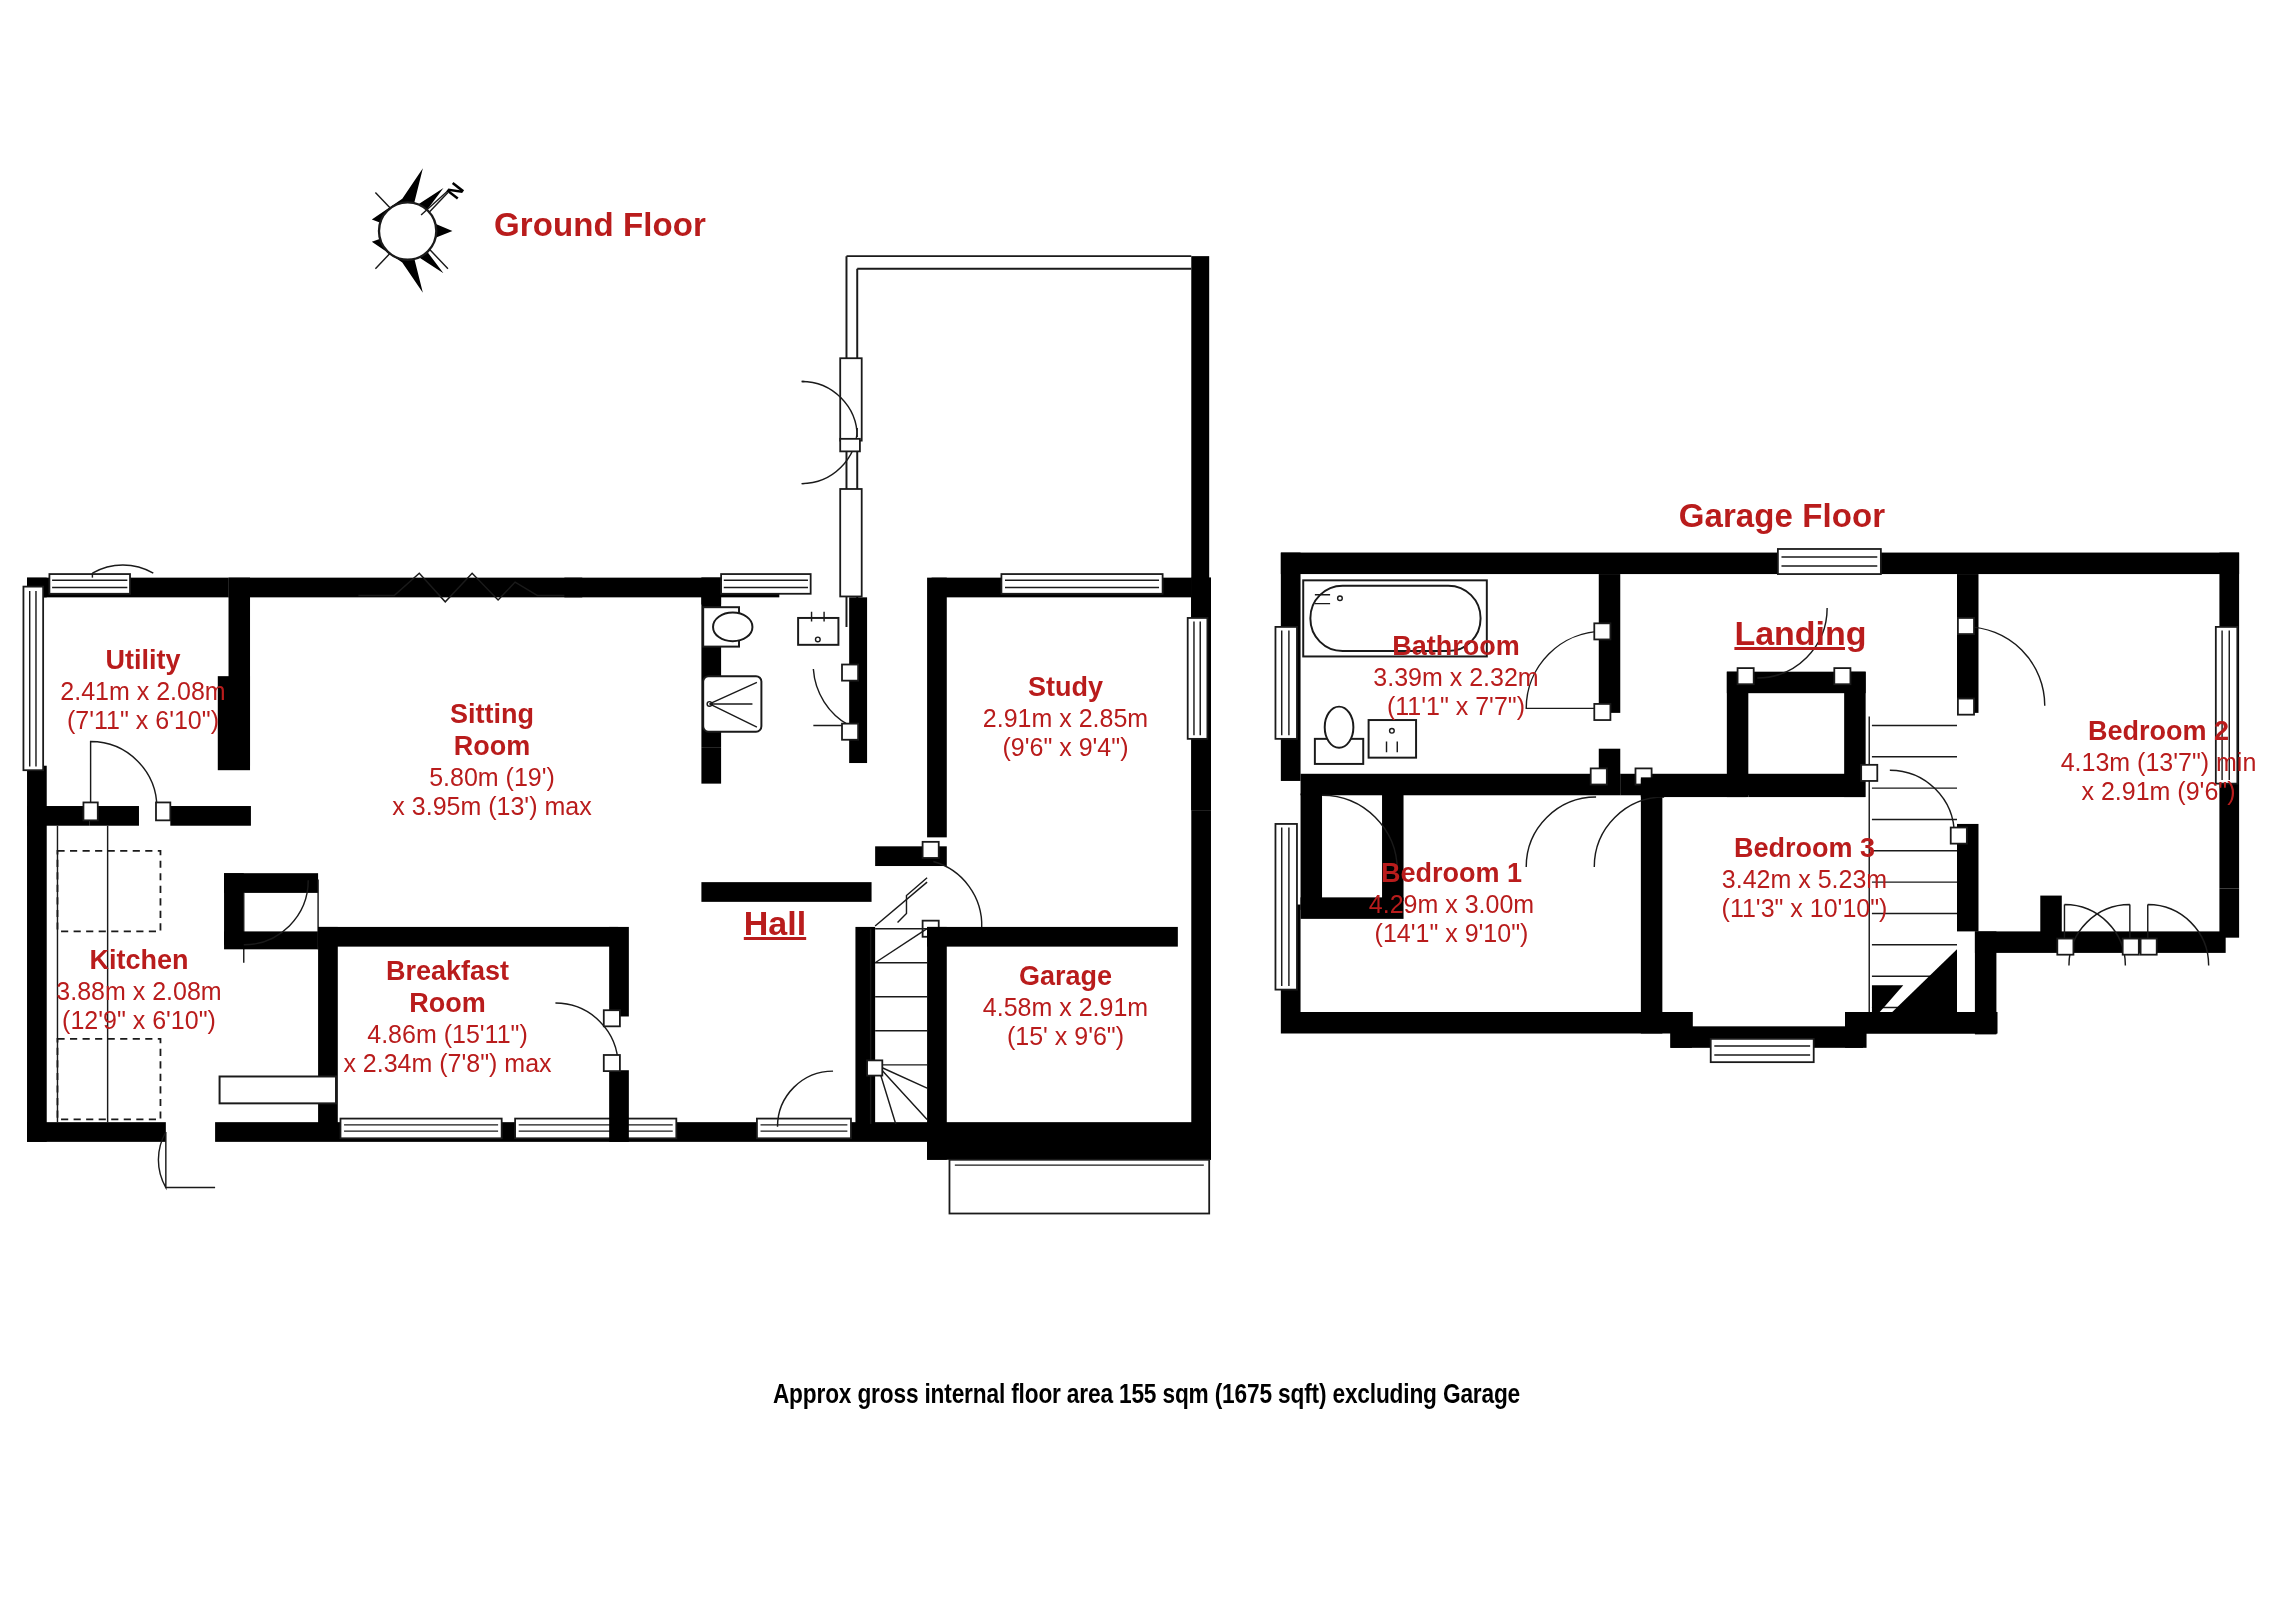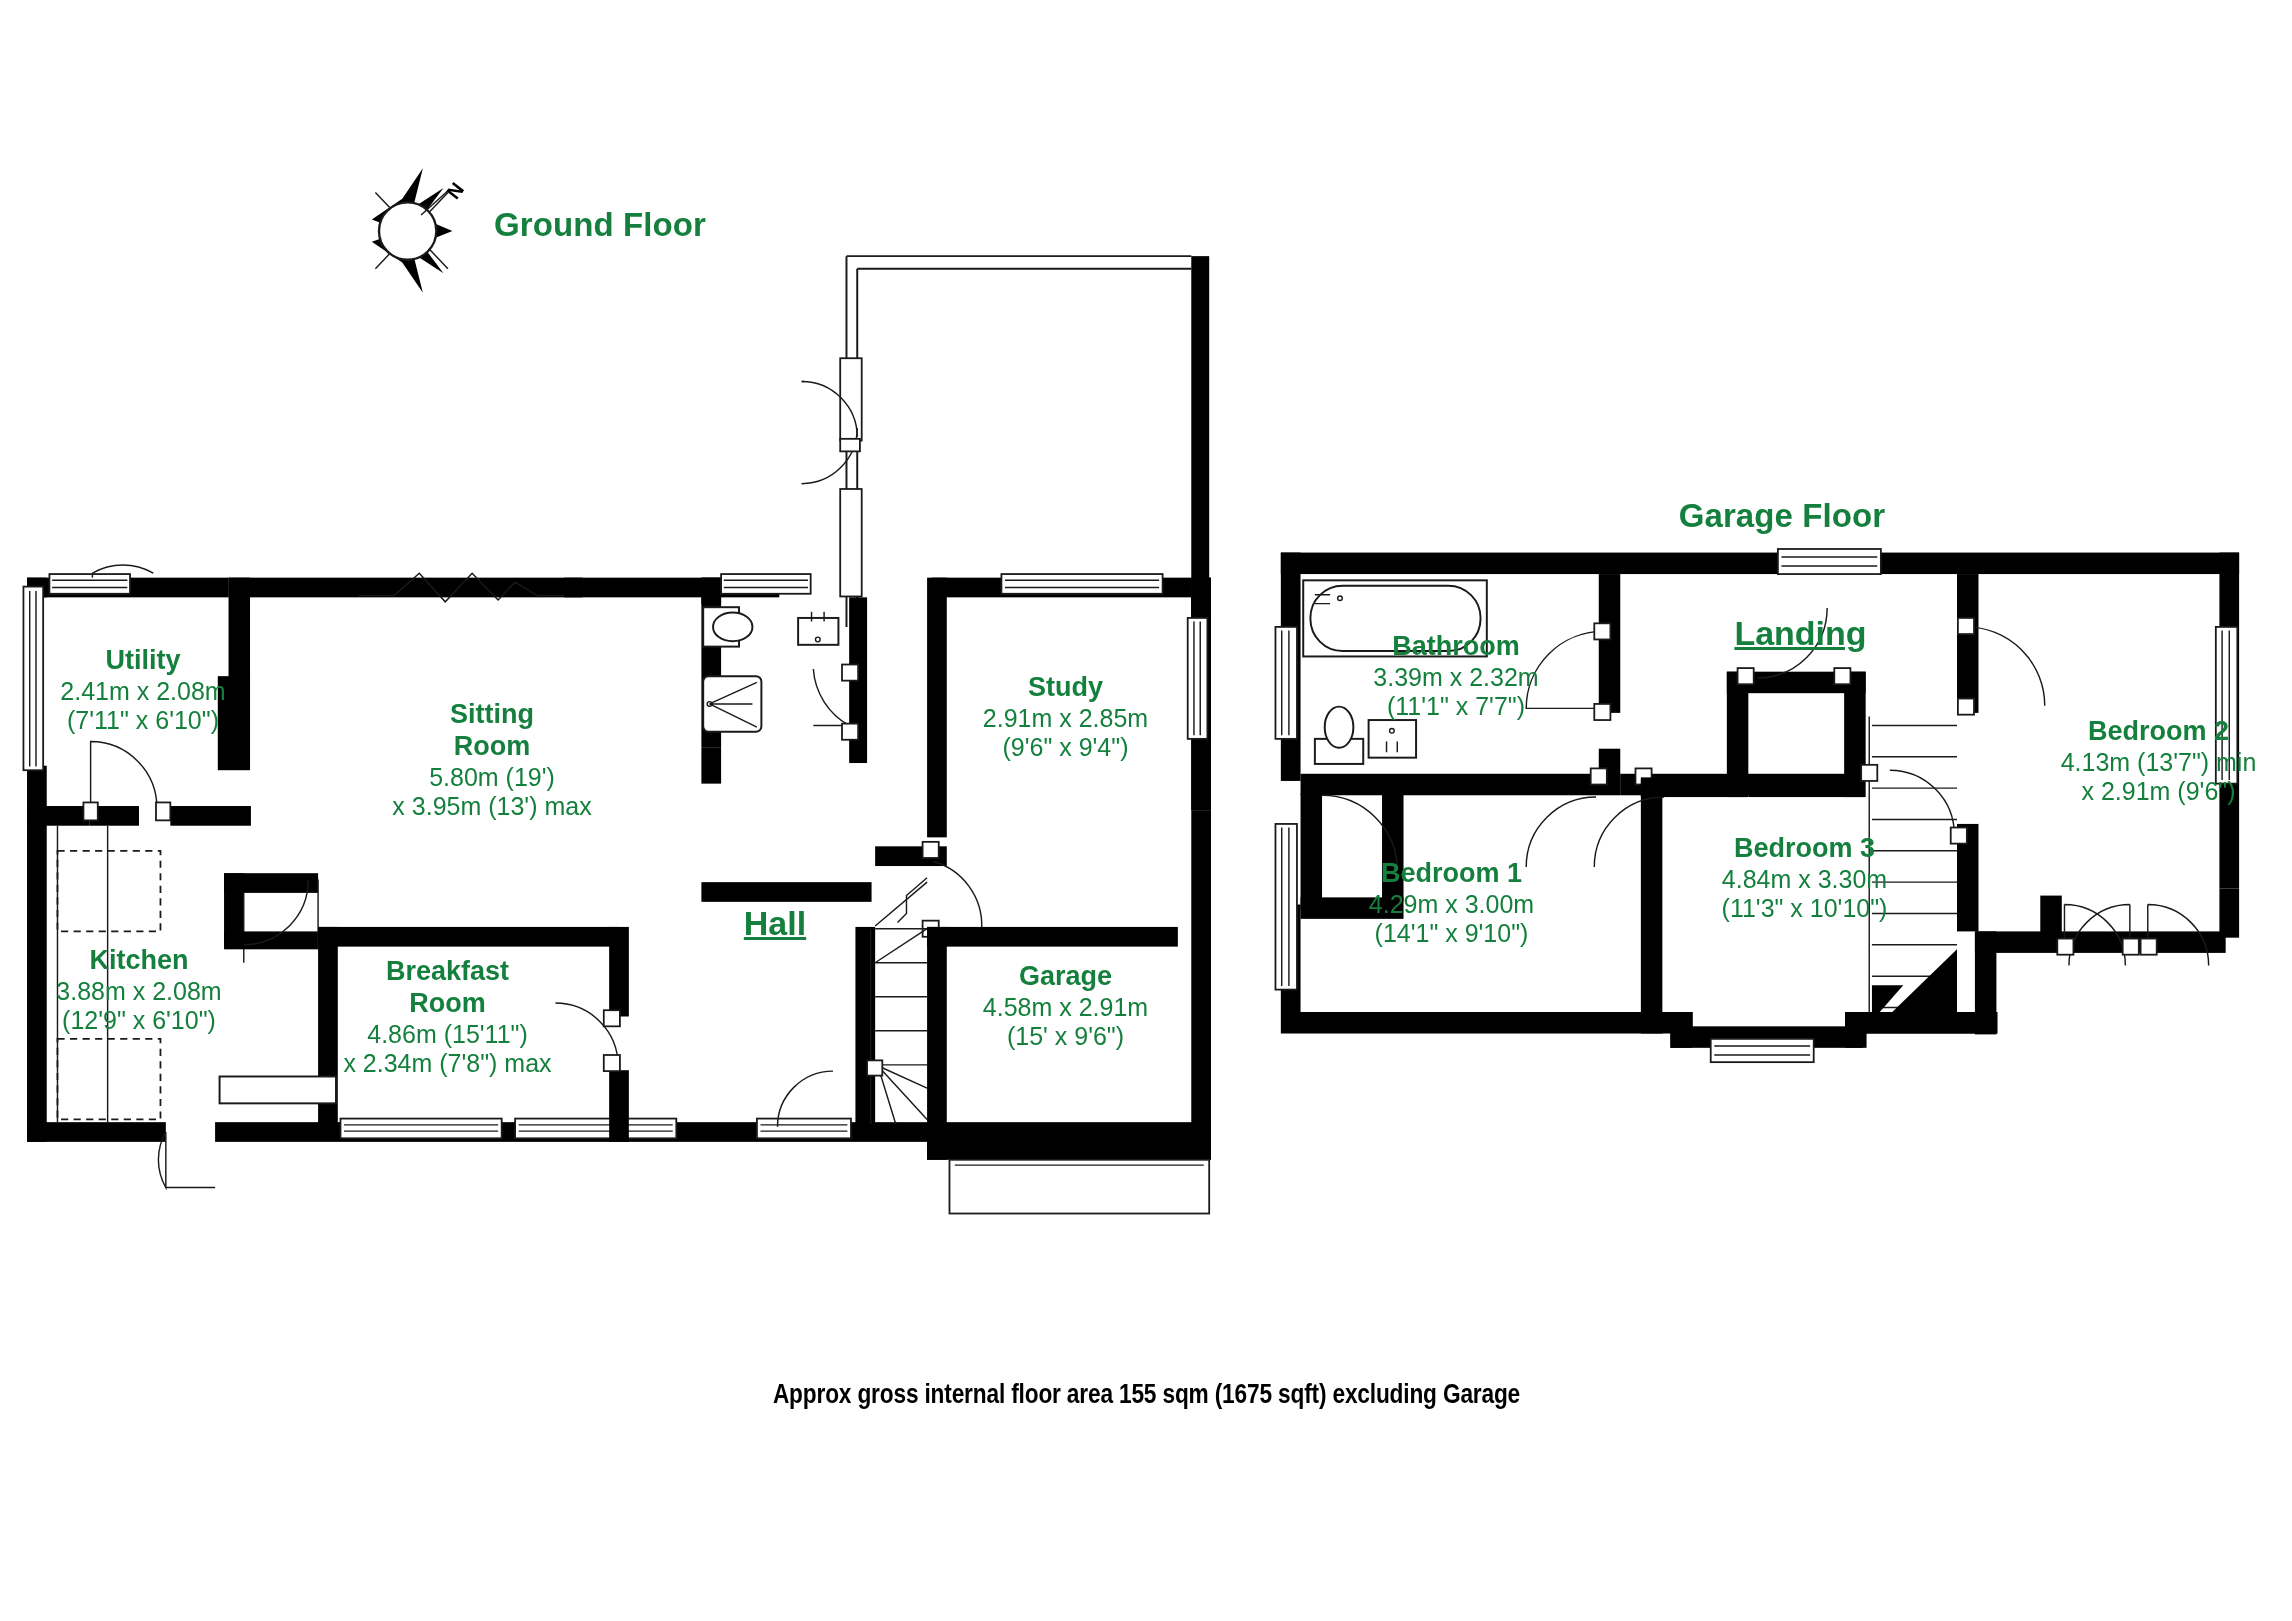--- a/index.html
+++ b/index.html
@@ -26,21 +26,21 @@
     left: 0; top: 0;
     width: 2293px;
     height: 1621px;
   }
   
   .txt {
     position: absolute;
     text-align: center;
     white-space: nowrap;
     line-height: 1.18;
-    color: #15803d;
+    color: #b91c1c;
   }
   .floor-title {
     font-size: 33px;
     font-weight: bold;
     letter-spacing: 0.1px;
   }
   .room-name {
     font-size: 27px;
     font-weight: bold;
   }
@@ -419,21 +419,21 @@
   <div class="txt plain-label" style="left:1693px; top:613px; width:215px;">Landing</div>
 
   <div class="txt room-label" style="left:1308px; top:858px; width:287px;">
     <span class="room-name">Bedroom 1</span>
     <span class="room-dim">4.29m x 3.00m</span>
     <span class="room-dim">(14'1" x 9'10")</span>
   </div>
 
   <div class="txt room-label" style="left:1661px; top:833px; width:287px;">
     <span class="room-name">Bedroom 3</span>
-    <span class="room-dim">4.84m x 3.30m</span>
+    <span class="room-dim">3.42m x 5.23m</span>
     <span class="room-dim">(11'3" x 10'10")</span>
   </div>
 
   <div class="txt room-label" style="left:2015px; top:716px; width:287px;">
     <span class="room-name">Bedroom 2</span>
     <span class="room-dim">4.13m (13'7") min</span>
     <span class="room-dim">x 2.91m (9'6")</span>
   </div>
 
   <div class="footer-note" style="top:1379px;">Approx gross internal floor area 155 sqm (1675 sqft) excluding Garage</div>

